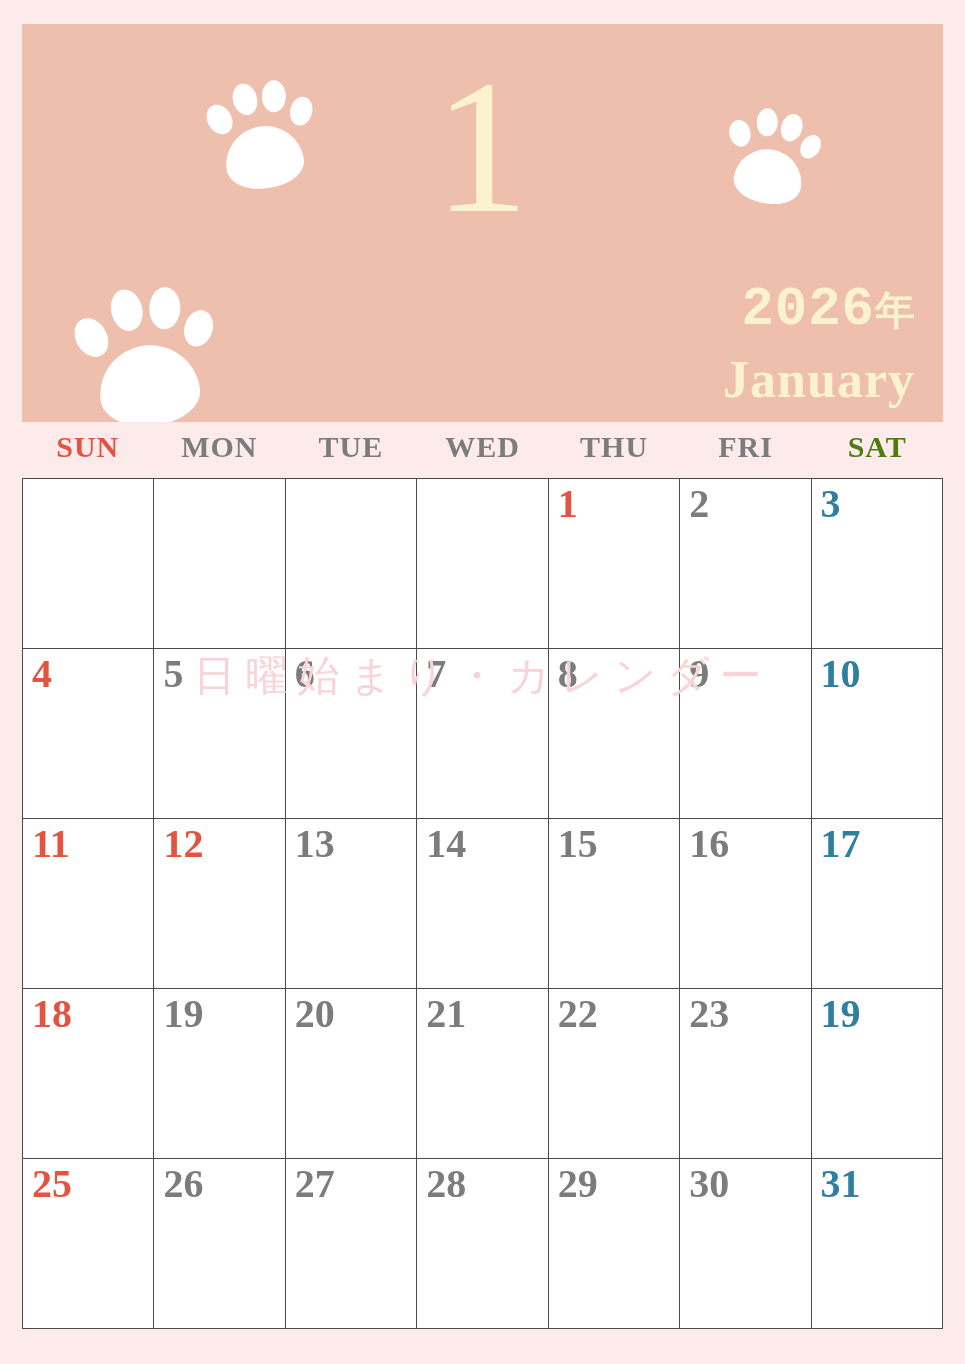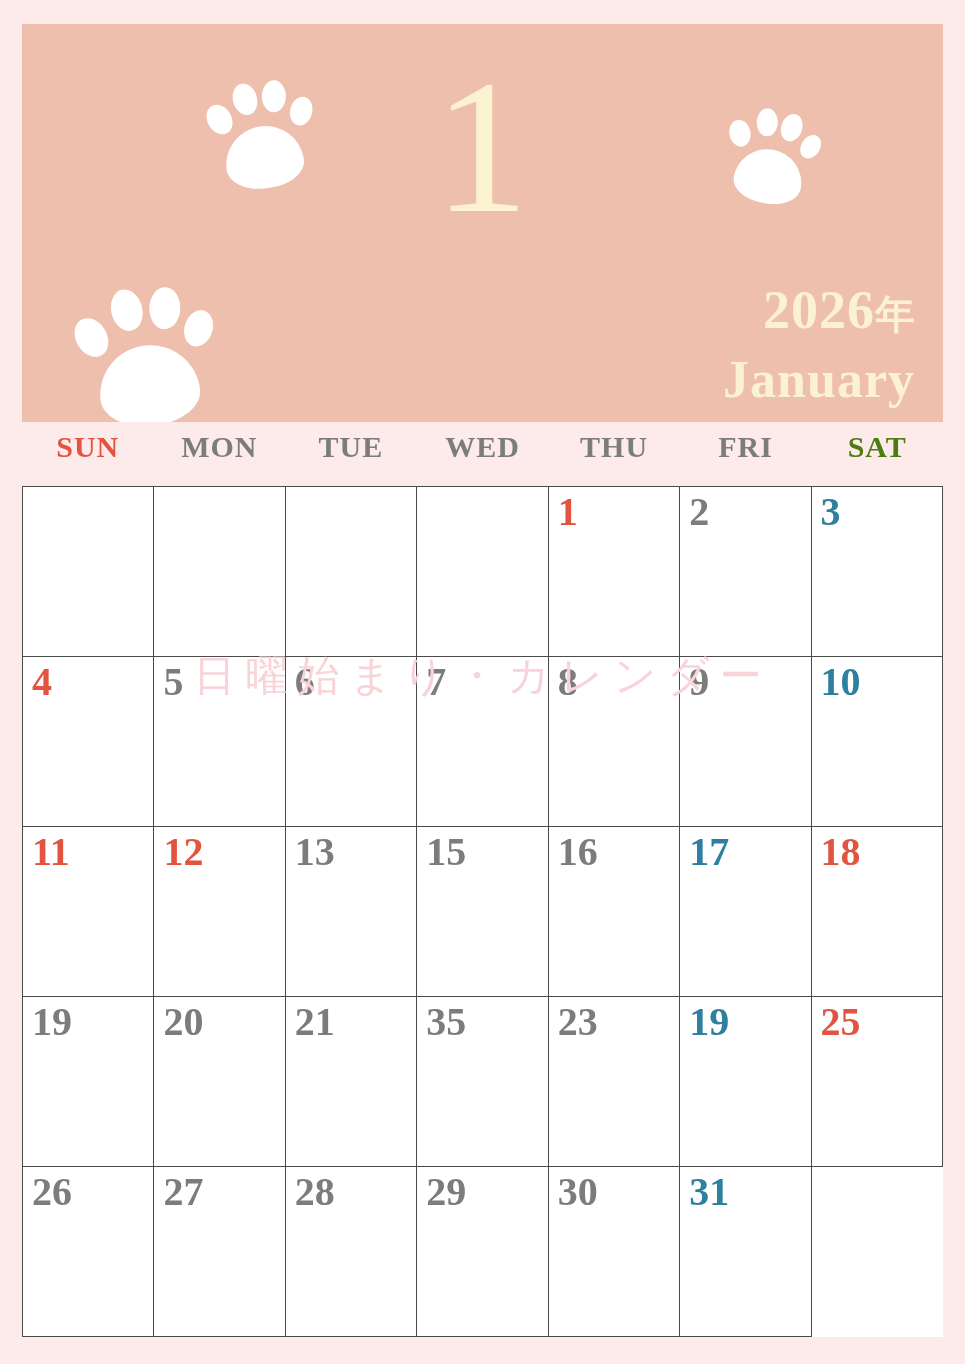--- a/index.html
+++ b/index.html
@@ -42,21 +42,21 @@
     color: #fbf3cf;
     font-weight: 400;
     letter-spacing: 2px;
   }
   .year-line {
     position: absolute;
     right: 28px;
     top: 258px;
     text-align: left;
     color: #fbf3cf;
-    font-family: Liberation Serif, serif;
+    font-family: Liberation Mono, monospace;
     font-weight: bold;
     font-size: 54px;
     line-height: 1.05;
     letter-spacing: 1px;
   }
   .year-line .yr-suffix {
     font-size: 40px;
     letter-spacing: 0;
   }
   .month-en {
@@ -116,21 +116,21 @@
     grid-template-columns: repeat(7, 1fr);
     margin-top: 8px;
   }
   .weekday {
     text-align: center;
     font-family: "Liberation Serif", serif;
     font-size: 30px;
     font-weight: bold;
     letter-spacing: 1px;
     color: #7c7c7c;
-    padding-bottom: 22px;
+    padding-bottom: 14px;
   }
   .weekday.sun { color: #e2543f; }
   .weekday.sat { color: #4d7c0f; }
 
   
   .grid {
     display: grid;
     grid-template-columns: repeat(7, 1fr);
     grid-auto-rows: 170px;
     border-top: 1px solid #4a4a4a;
@@ -264,20 +264,23 @@
     <div class="cell">
         <span class="daynum sun">11</span>
       </div>
     <div class="cell">
         <span class="daynum holiday">12</span>
       </div>
     <div class="cell">
         <span class="daynum">13</span>
       </div>
     <div class="cell">
+        <span class="daynum">14</span>
+      </div>
+    <div class="cell">
         <span class="daynum">15</span>
       </div>
     <div class="cell">
         <span class="daynum">16</span>
       </div>
     <div class="cell">
         <span class="daynum sat">17</span>
       </div>
 
     <div class="cell">
@@ -286,21 +289,21 @@
     <div class="cell">
         <span class="daynum">19</span>
       </div>
     <div class="cell">
         <span class="daynum">20</span>
       </div>
     <div class="cell">
         <span class="daynum">21</span>
       </div>
     <div class="cell">
-        <span class="daynum">35</span>
+        <span class="daynum">22</span>
       </div>
     <div class="cell">
         <span class="daynum">23</span>
       </div>
     <div class="cell">
         <span class="daynum sat">19</span>
       </div>
 
     <div class="cell">
         <span class="daynum sun">25</span>

